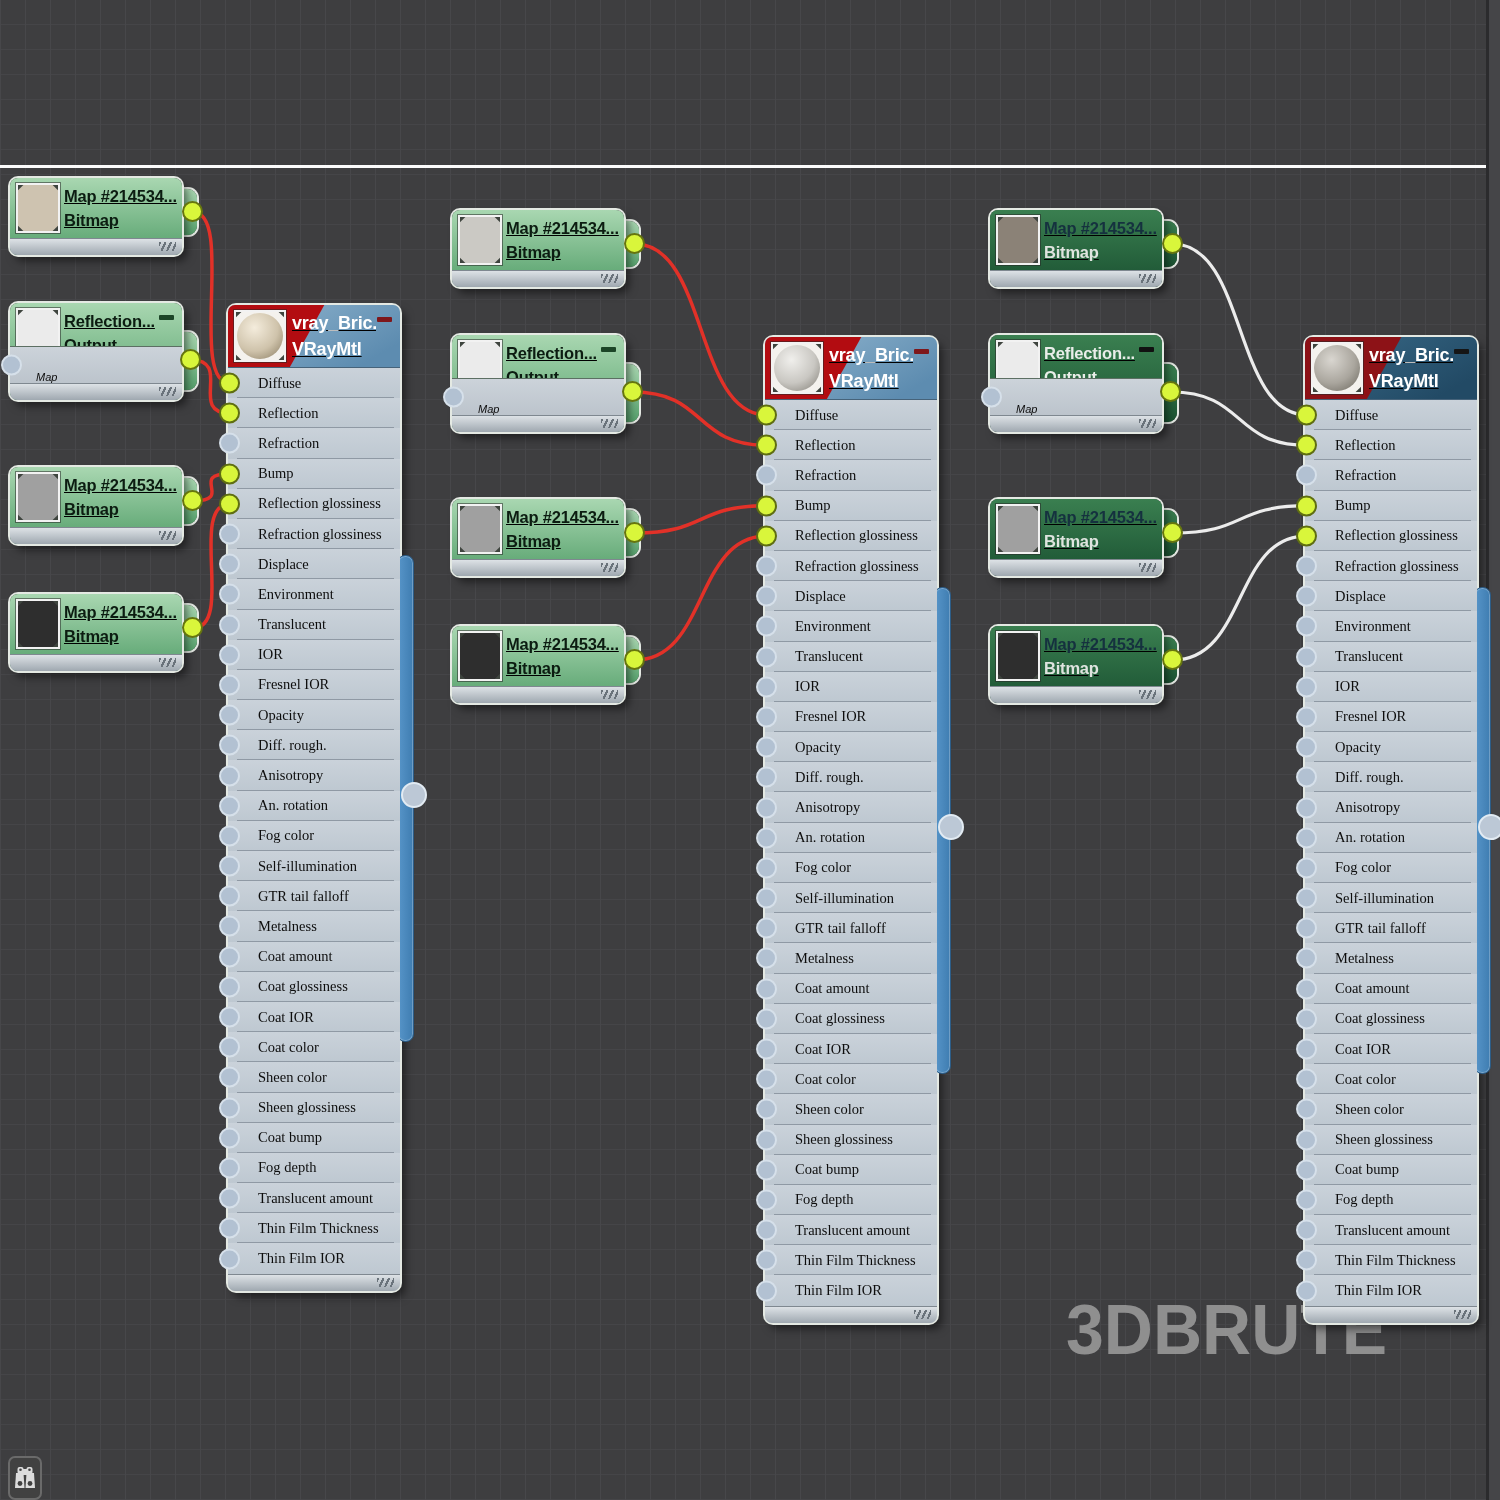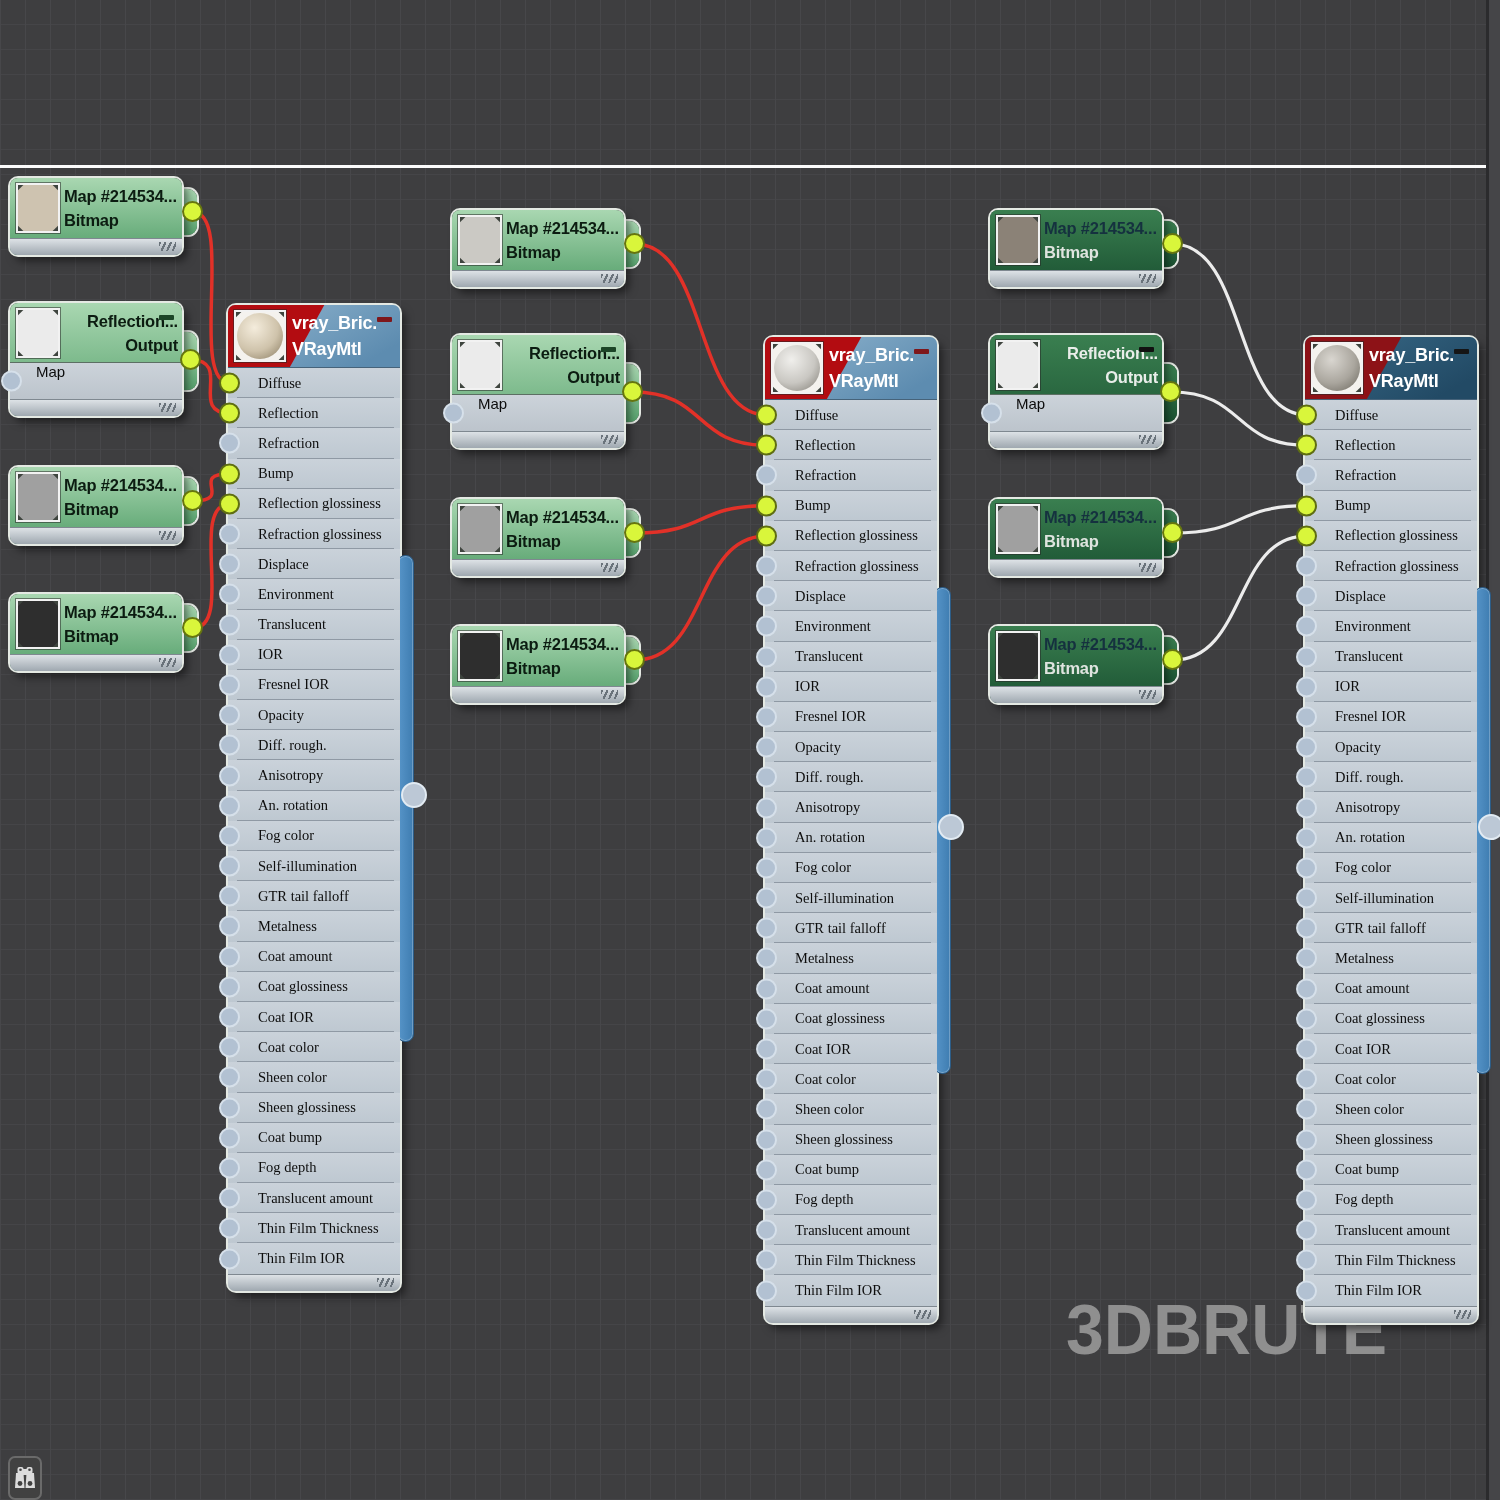--- a/index.html
+++ b/index.html
@@ -45,22 +45,22 @@
   }
   .g-dark .outnode{--ttl:#e9ede9; --sub:#e9ede9;}
 
   
   .node{
     position:absolute;border-radius:8px;
     box-shadow:0 0 0 2px #e4e9e3, 5px 6px 9px rgba(0,0,0,.5);
   }
   .mapnode,.outnode{background:linear-gradient(var(--map-g1),var(--map-g2));}
   .mhead{position:relative;display:flex;height:60px;}
-  .outnode .mhead{height:59px;text-align:right;}
-  .titles{flex:1;min-width:0;padding:6px 4px 0 4px;}
+  .outnode .mhead{height:43px;}
+  .titles{flex:1;min-width:0;padding:6px 4px 0 4px;text-decoration:underline;}
   .t1,.t2{
     font-size:16.5px;font-weight:bold;line-height:24px;white-space:nowrap;overflow:hidden;
     color:var(--ttl);letter-spacing:-0.2px;
   }
   .t2{color:var(--sub);}
   .minus{position:absolute;top:12px;right:8px;width:15px;height:5px;border-radius:1px;background:var(--minus-map);}
   .mtl .minus{background:var(--minus-mtl);}
 
   .thumb{
     position:relative;flex:none;width:44px;height:50px;margin:5px 0 0 6px;
@@ -71,24 +71,24 @@
   .t-gray{background:#a0a0a0;}  .t-dark{background:#2e2e2e;}  .t-white{background:#ebebeb;}
   .t-sph{background:#f4f2ee;}
   .sphere{position:absolute;inset:1px;border-radius:50%;}
   .sph-beige .sphere{background:radial-gradient(circle at 38% 32%,#f4ecdc,#cfc3ab 55%,#9e9177 85%,#8a7f69);}
   .sph-lgray .sphere{background:radial-gradient(circle at 38% 32%,#f0efec,#c9c7c2 55%,#97948d 85%,#85827b);}
   .sph-gray  .sphere{background:radial-gradient(circle at 38% 32%,#d9d6d0,#aaa69e 55%,#7e7a71 85%,#6d6962);}
   .corner{position:absolute;width:9px;height:9px;background:#3e443e;transform:rotate(45deg);}
   .c-tl{top:-5px;left:-5px;} .c-tr{top:-5px;right:-5px;} .c-bl{bottom:-5px;left:-5px;} .c-br{bottom:-5px;right:-5px;}
 
   .maprow{
-    height:36px;position:relative;display:flex;align-items:flex-start;
+    height:36px;position:relative;display:flex;align-items:flex-end;
     background:linear-gradient(#ccd3da,#bcc4cc);
     border-top:1px solid #5c6f63;padding-left:26px;
-    font-size:15px;color:#0c0c0c;
+    font-size:11px;color:#0c0c0c;font-style:italic;
   }
   .nfoot{
     height:16px;position:relative;border-top:1px solid #7f8890;
     background:linear-gradient(#dde2e6,#9fa8b0);border-radius:0 0 7px 7px;
   }
   .grip{
     position:absolute;right:6px;top:3px;width:17px;height:9px;
     background:repeating-linear-gradient(115deg,#6a737b 0 2px,transparent 2px 5px);
   }
 

